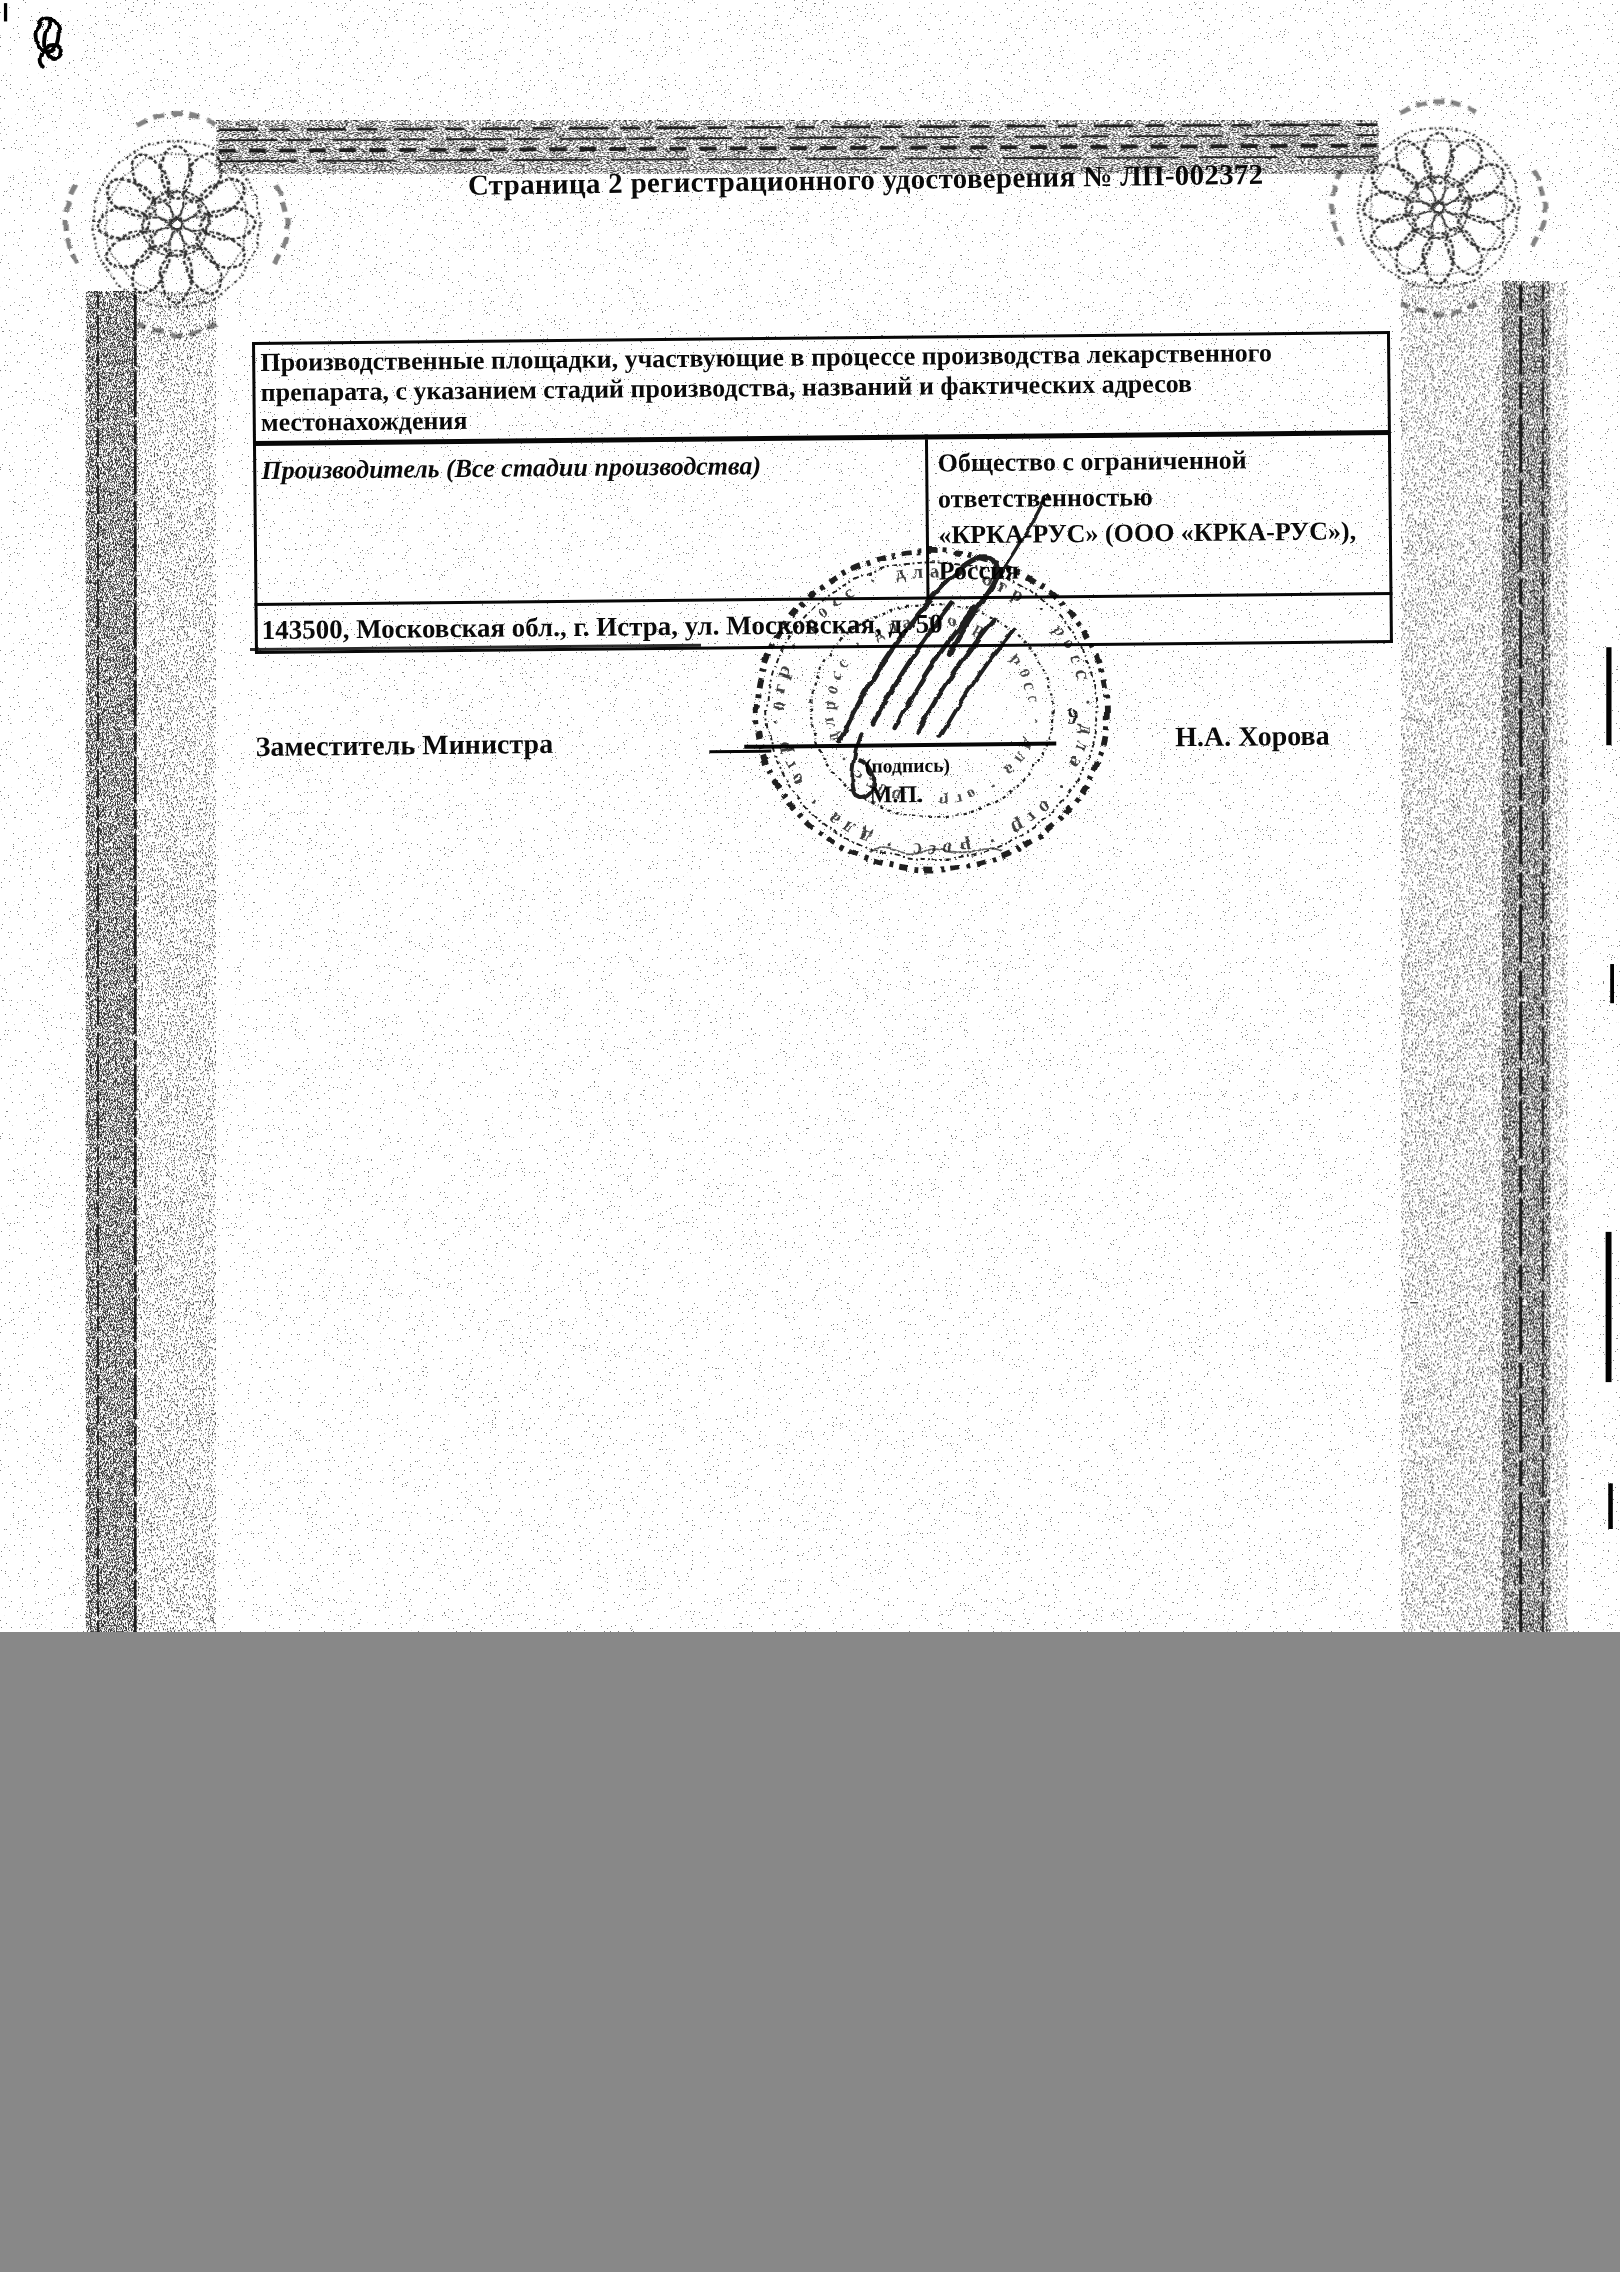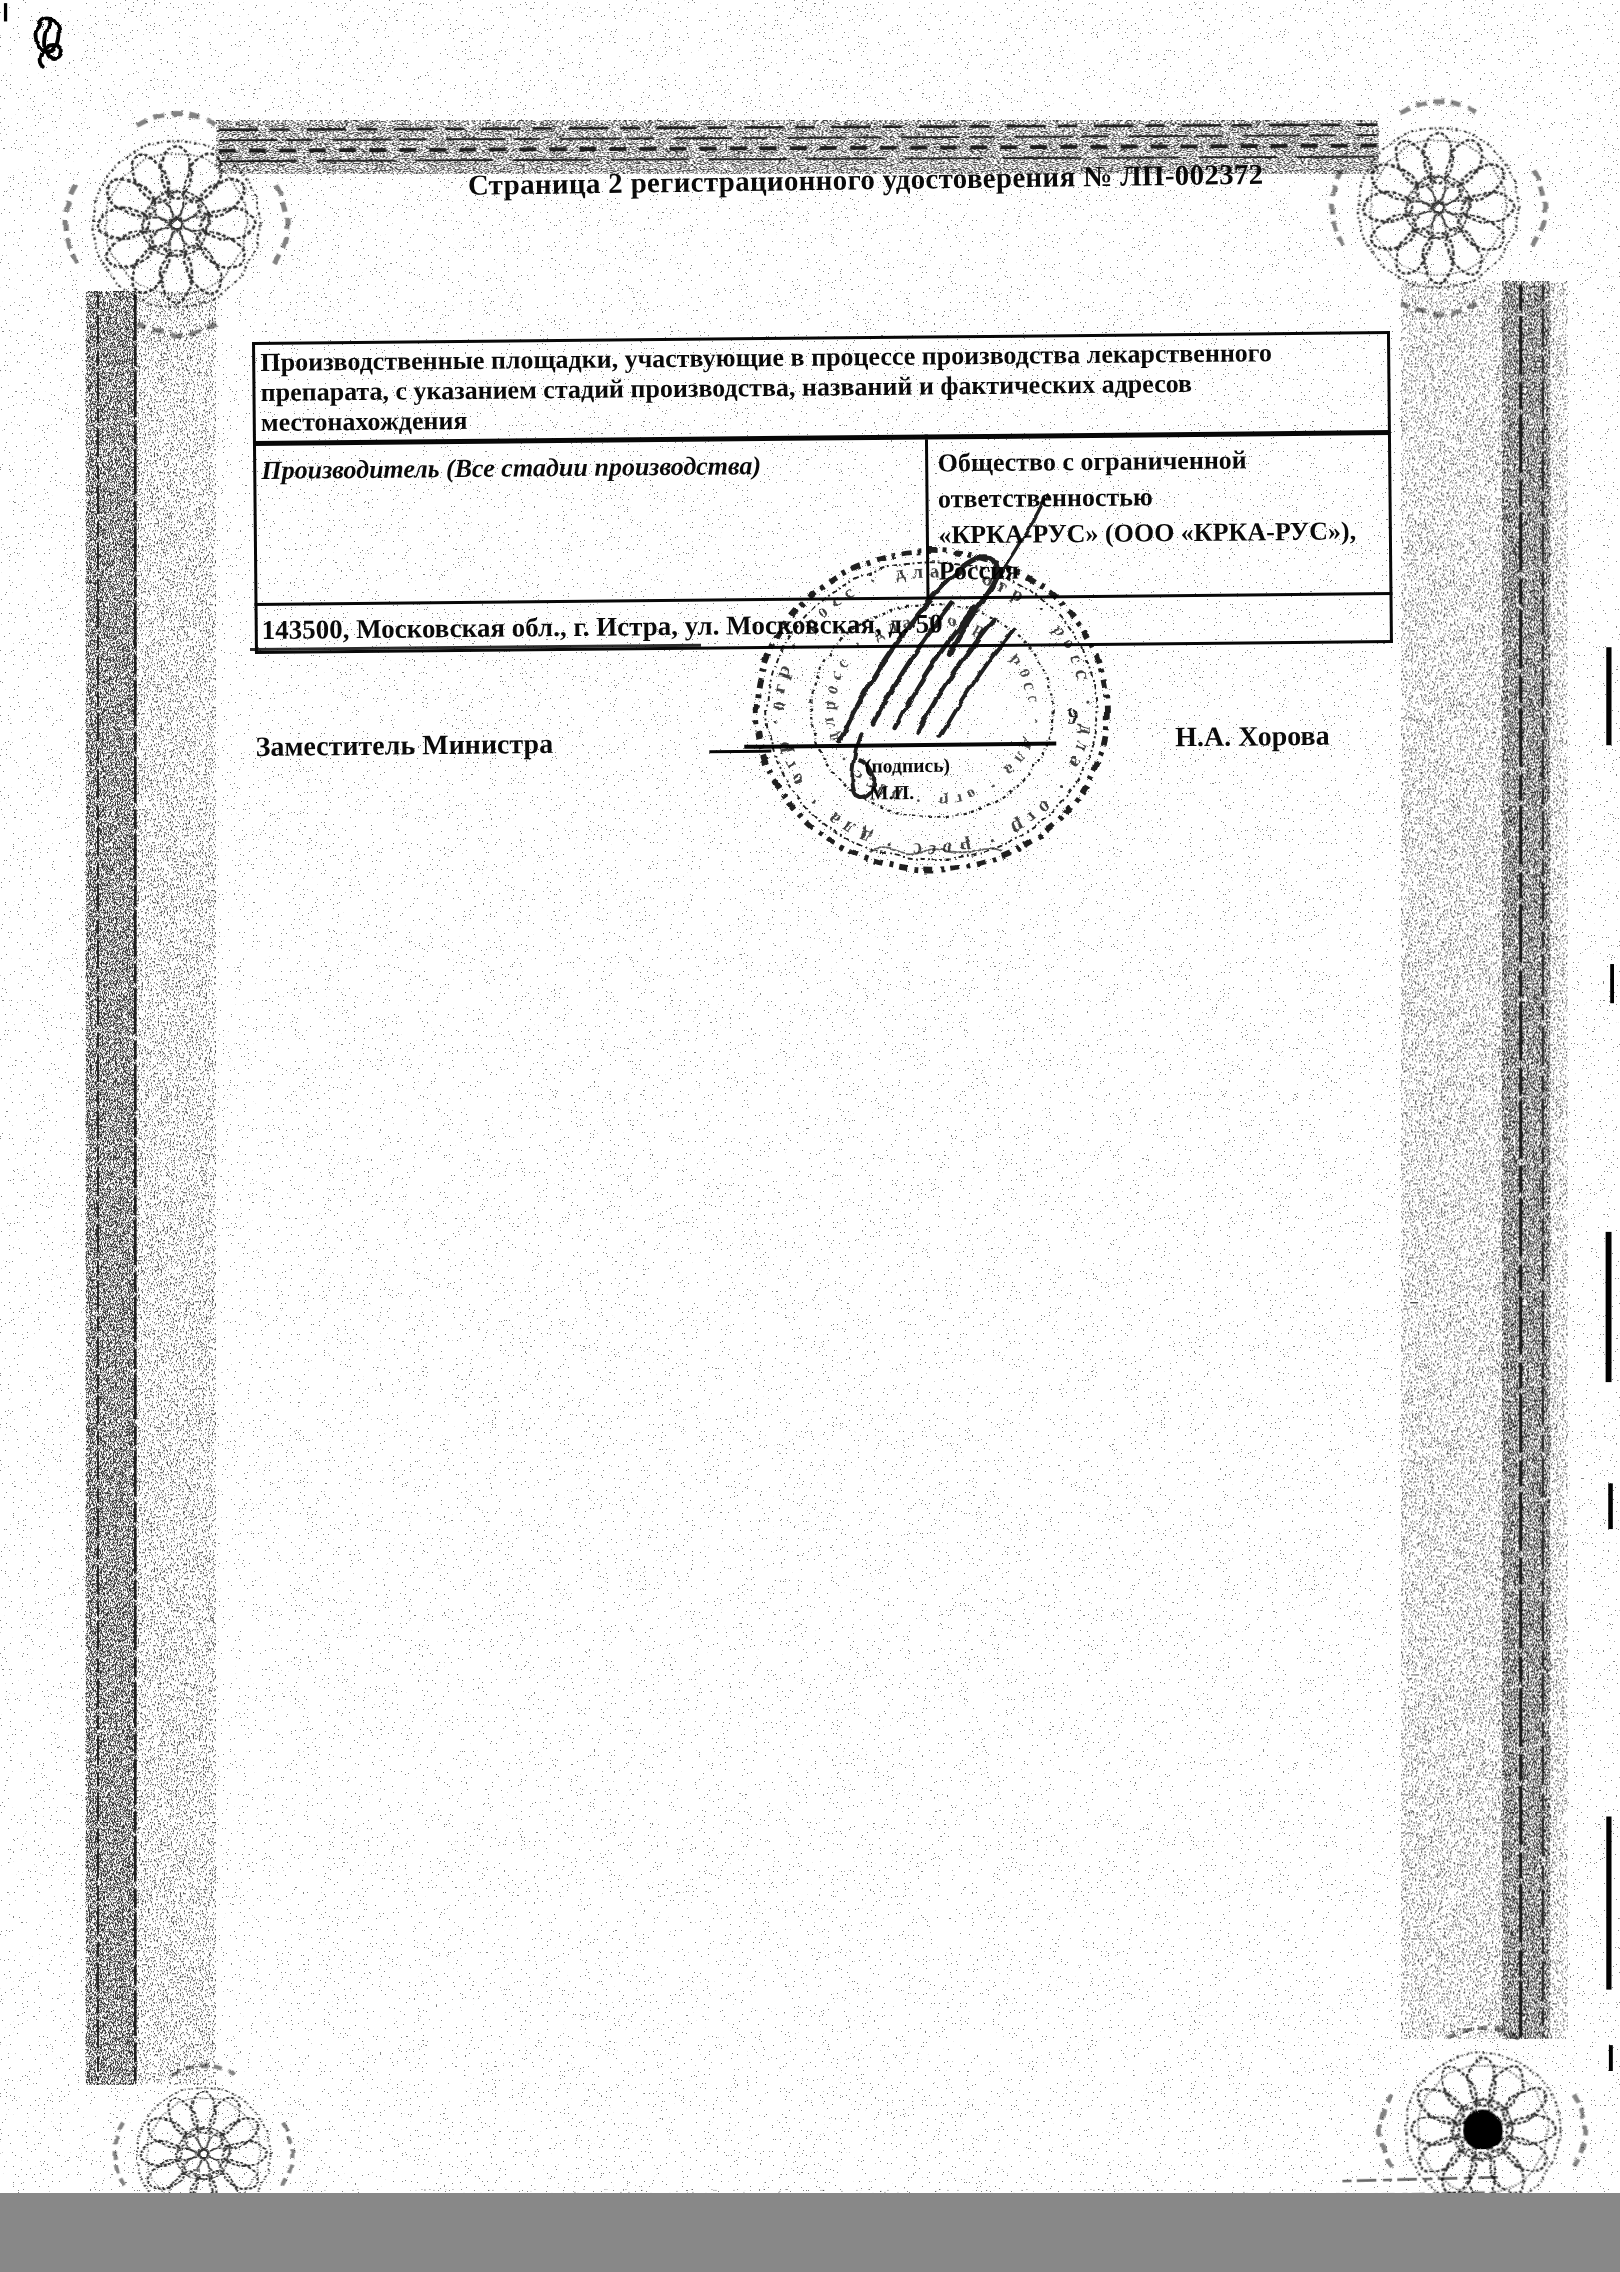--- a/index.html
+++ b/index.html
@@ -1,17 +1,17 @@
 <!DOCTYPE html>
 <html style="font-size:10.5px"><head>
 <meta charset="utf-8">
 <style>
   html,body{margin:0;padding:0;background:#888;}
   .page{
-    position:relative; width:1620px; height:2193px; background:#ffffff;
+    position:relative; width:1620px; height:1632px; background:#ffffff;
     overflow:hidden; font-family:"Liberation Serif","DejaVu Serif",serif; color:#0a0a0a;
   }
   
   .decor{position:absolute; inset:0; width:1620px; height:2273px; z-index:3; pointer-events:none;}
   
   .content{position:absolute; inset:0; z-index:2;}
   .doc-header{
     position:absolute; left:457px; top:169px; width:817px; text-align:center;
     font-size:29px; font-weight:bold; letter-spacing:0.3px;
     transform:rotate(-0.8deg); transform-origin:left top; white-space:nowrap;
@@ -31,21 +31,21 @@
     transform:rotate(-0.55deg); transform-origin:left top; opacity:.85;
   }
   .sig-block{
     position:absolute; left:252px; top:724px; width:1150px; height:124px;
     transform:rotate(-0.6deg); transform-origin:left top;
   }
   .sig-title{position:absolute; left:3.3px; top:6.5px; font-size:28px; font-weight:bold; white-space:nowrap;}
   .sig-line{position:absolute; left:492px; top:26px; width:312px; height:3.9px; background:#060606;}
   .sig-line-frag{position:absolute; left:457px; top:31px; width:62px; height:3.3px; background:#060606;}
   .sig-caption{position:absolute; left:570px; top:38px; width:170px; text-align:center; font-size:19.6px; font-weight:bold;}
-  .sig-mp{position:absolute; left:617px; top:64px; font-size:20px; font-weight:bold;}
+  .sig-mp{position:absolute; left:617px; top:64px; font-size:24px; font-weight:bold;}
   .sig-name{position:absolute; left:923px; top:6.5px; font-size:28px; font-weight:bold; white-space:nowrap;}
 </style>
 </head>
 <body>
 
 <div class="page">
 
   <div class="content">
 
     <div class="doc-header">Страница 2 регистрационного удостоверения № ЛП-002372</div>

